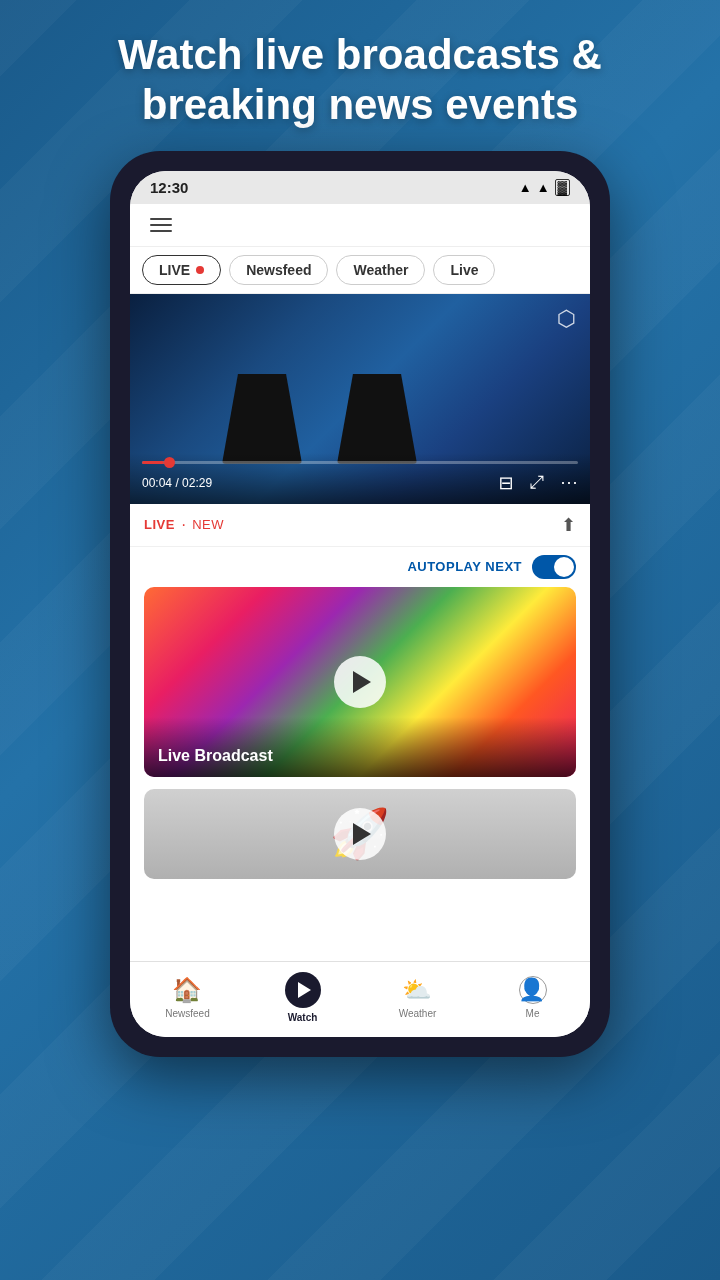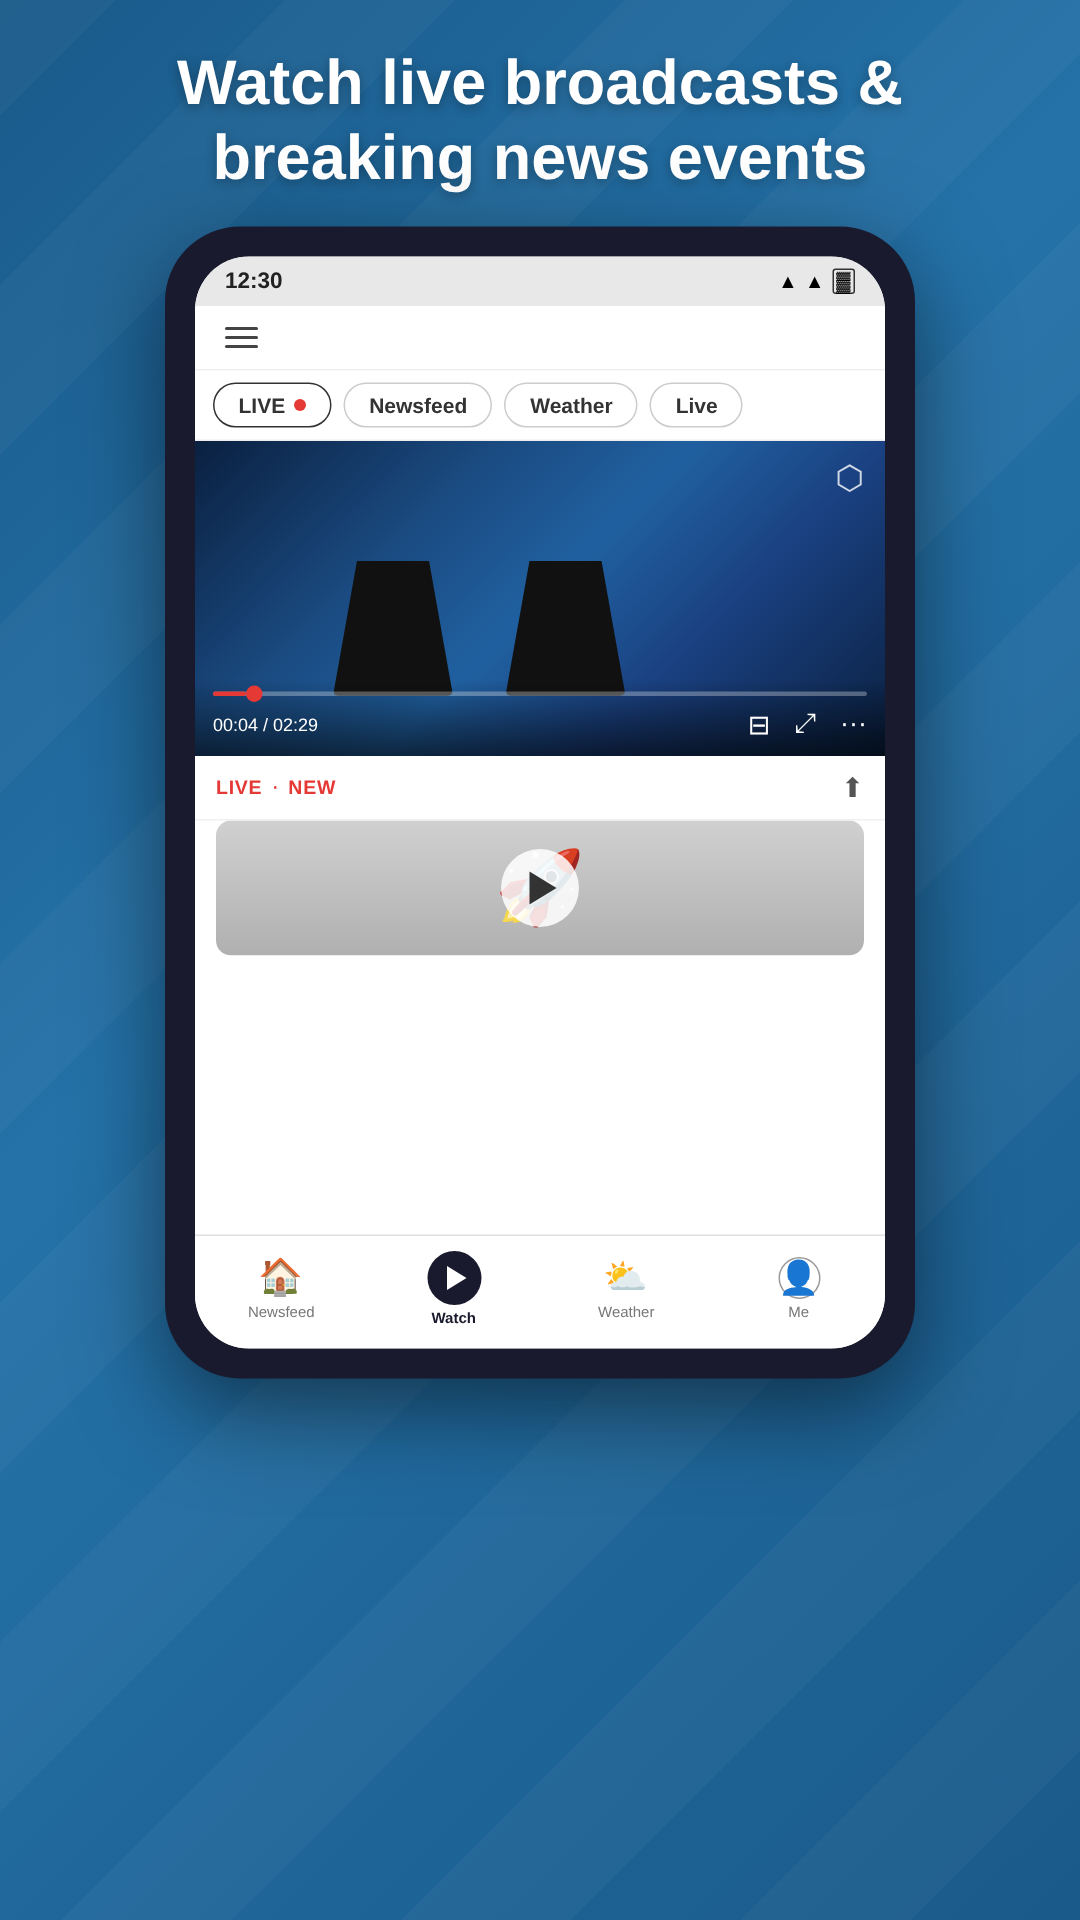--- a/index.html
+++ b/index.html
@@ -40,21 +40,21 @@
     .hero-text h1 {
       font-size: 42px;
       font-weight: 700;
       line-height: 1.2;
       text-shadow: 0 2px 8px rgba(0,0,0,0.3);
     }
 
     
     .phone-frame {
       width: 500px;
-      height: 768px;
+      height: 906px;
       background: #1a1a2e;
       border-radius: 50px;
       padding: 20px;
       position: relative;
       z-index: 1;
       box-shadow: 0 20px 60px rgba(0,0,0,0.5);
     }
 
     .phone-screen {
       width: 100%;
@@ -305,21 +305,21 @@
       font-weight: 800;
       font-size: 13px;
       letter-spacing: 0.5px;
     }
     .separator-dot {
       color: #e53935;
       font-size: 16px;
     }
     .new-badge {
       color: #e53935;
-      font-weight: 700;
+      font-weight: 400;
       font-size: 13px;
       letter-spacing: 0.5px;
     }
     .share-icon {
       font-size: 18px;
       color: #555;
       cursor: pointer;
     }
 
     
@@ -549,21 +549,34 @@
 
       <div class="live-badge-row">
         <div class="live-new-badge">
           <span class="live-badge">LIVE</span>
           <span class="separator-dot">·</span>
           <span class="new-badge">NEW</span>
         </div>
         <span class="share-icon">⬆</span>
       </div>
 
-
+      <div class="autoplay-row">
+        <span class="autoplay-label">AUTOPLAY NEXT</span>
+        <div class="toggle-switch">
+          <div class="toggle-knob"></div>
+        </div>
+      </div>
+
+      <div class="video-card">
+        <div class="video-card-bg"></div>
+        <div class="play-button">
+          <div class="play-triangle"></div>
+        </div>
+        <div class="video-card-title">Live Broadcast</div>
+      </div>
 
       <div class="video-card-partial">
         <div class="video-card-bg-2">
           <div class="rocket-scene">
             <span style="transform: rotate(0deg); font-size: 48px;">🚀</span>
           </div>
         </div>
         <div class="play-button" style="top:50%; left:50%;">
           <div class="play-triangle"></div>
         </div>

